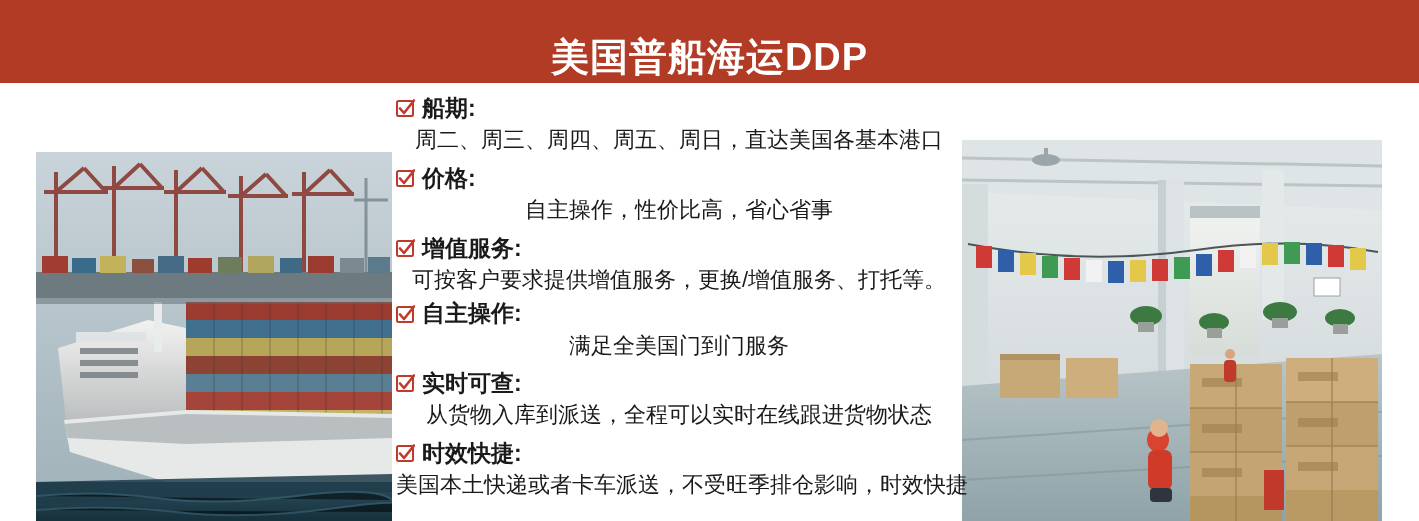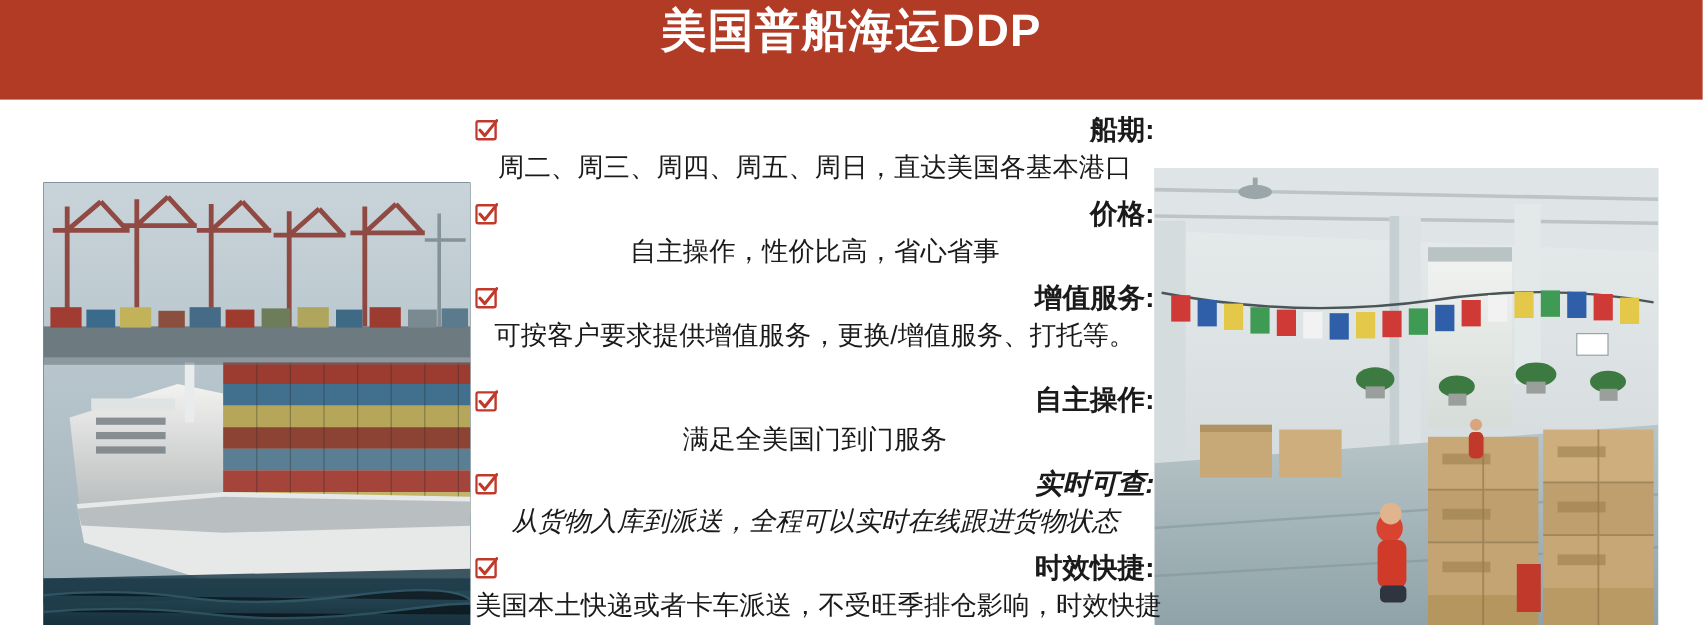--- a/index.html
+++ b/index.html
@@ -18,21 +18,21 @@
   }
 
   
   .banner {
     position: absolute;
     left: 0; top: 0;
     width: 1419px;
     height: 83px;
     background: #b23b26;
     display: flex;
-    align-items: flex-start;
+    align-items: flex-end;
     justify-content: center;
   }
   .banner-title {
     color: #ffffff;
     font-size: 38px;
     font-weight: bold;
     letter-spacing: 1px;
     font-family: "Liberation Sans", sans-serif;
     white-space: nowrap;
   }
@@ -64,21 +64,21 @@
     left: 396px;
     top: 90px;
     width: 566px;
     height: 431px;
     text-align: center;
   }
   .item { margin-bottom: 5px; }
   .item-head {
     display: flex;
     align-items: center;
-    justify-content: space-between;
+    justify-content: flex-start;
     gap: 7px;
     line-height: 1.1;
   }
   .item-title {
     font-size: 23px;
     font-weight: bold;
     color: #1a1a1a;
     font-family: "Liberation Sans", sans-serif;
   }
   .item-body {
@@ -95,22 +95,22 @@
     height: 19px;
     position: relative;
     flex: 0 0 auto;
   }
   .check-icon svg { display: block; }
 
   
   .item.r1 { margin-top: 6px; }
   .item.r2 { margin-top: 12px; }
   .item.r3 { margin-top: 12px; }
-  .item.r4 { margin-top: 28px; }
-  .item.r5 { margin-top: 12px; font-style: italic; }
+  .item.r4 { margin-top: 8px; }
+  .item.r5 { margin-top: 12px; }
   .item.r6 { margin-top: 12px; }
 </style>
 </head>
 <body>
 
 <div class="page">
 
   <div class="banner">
     <div class="banner-title">美国普船海运DDP</div>
   </div>

